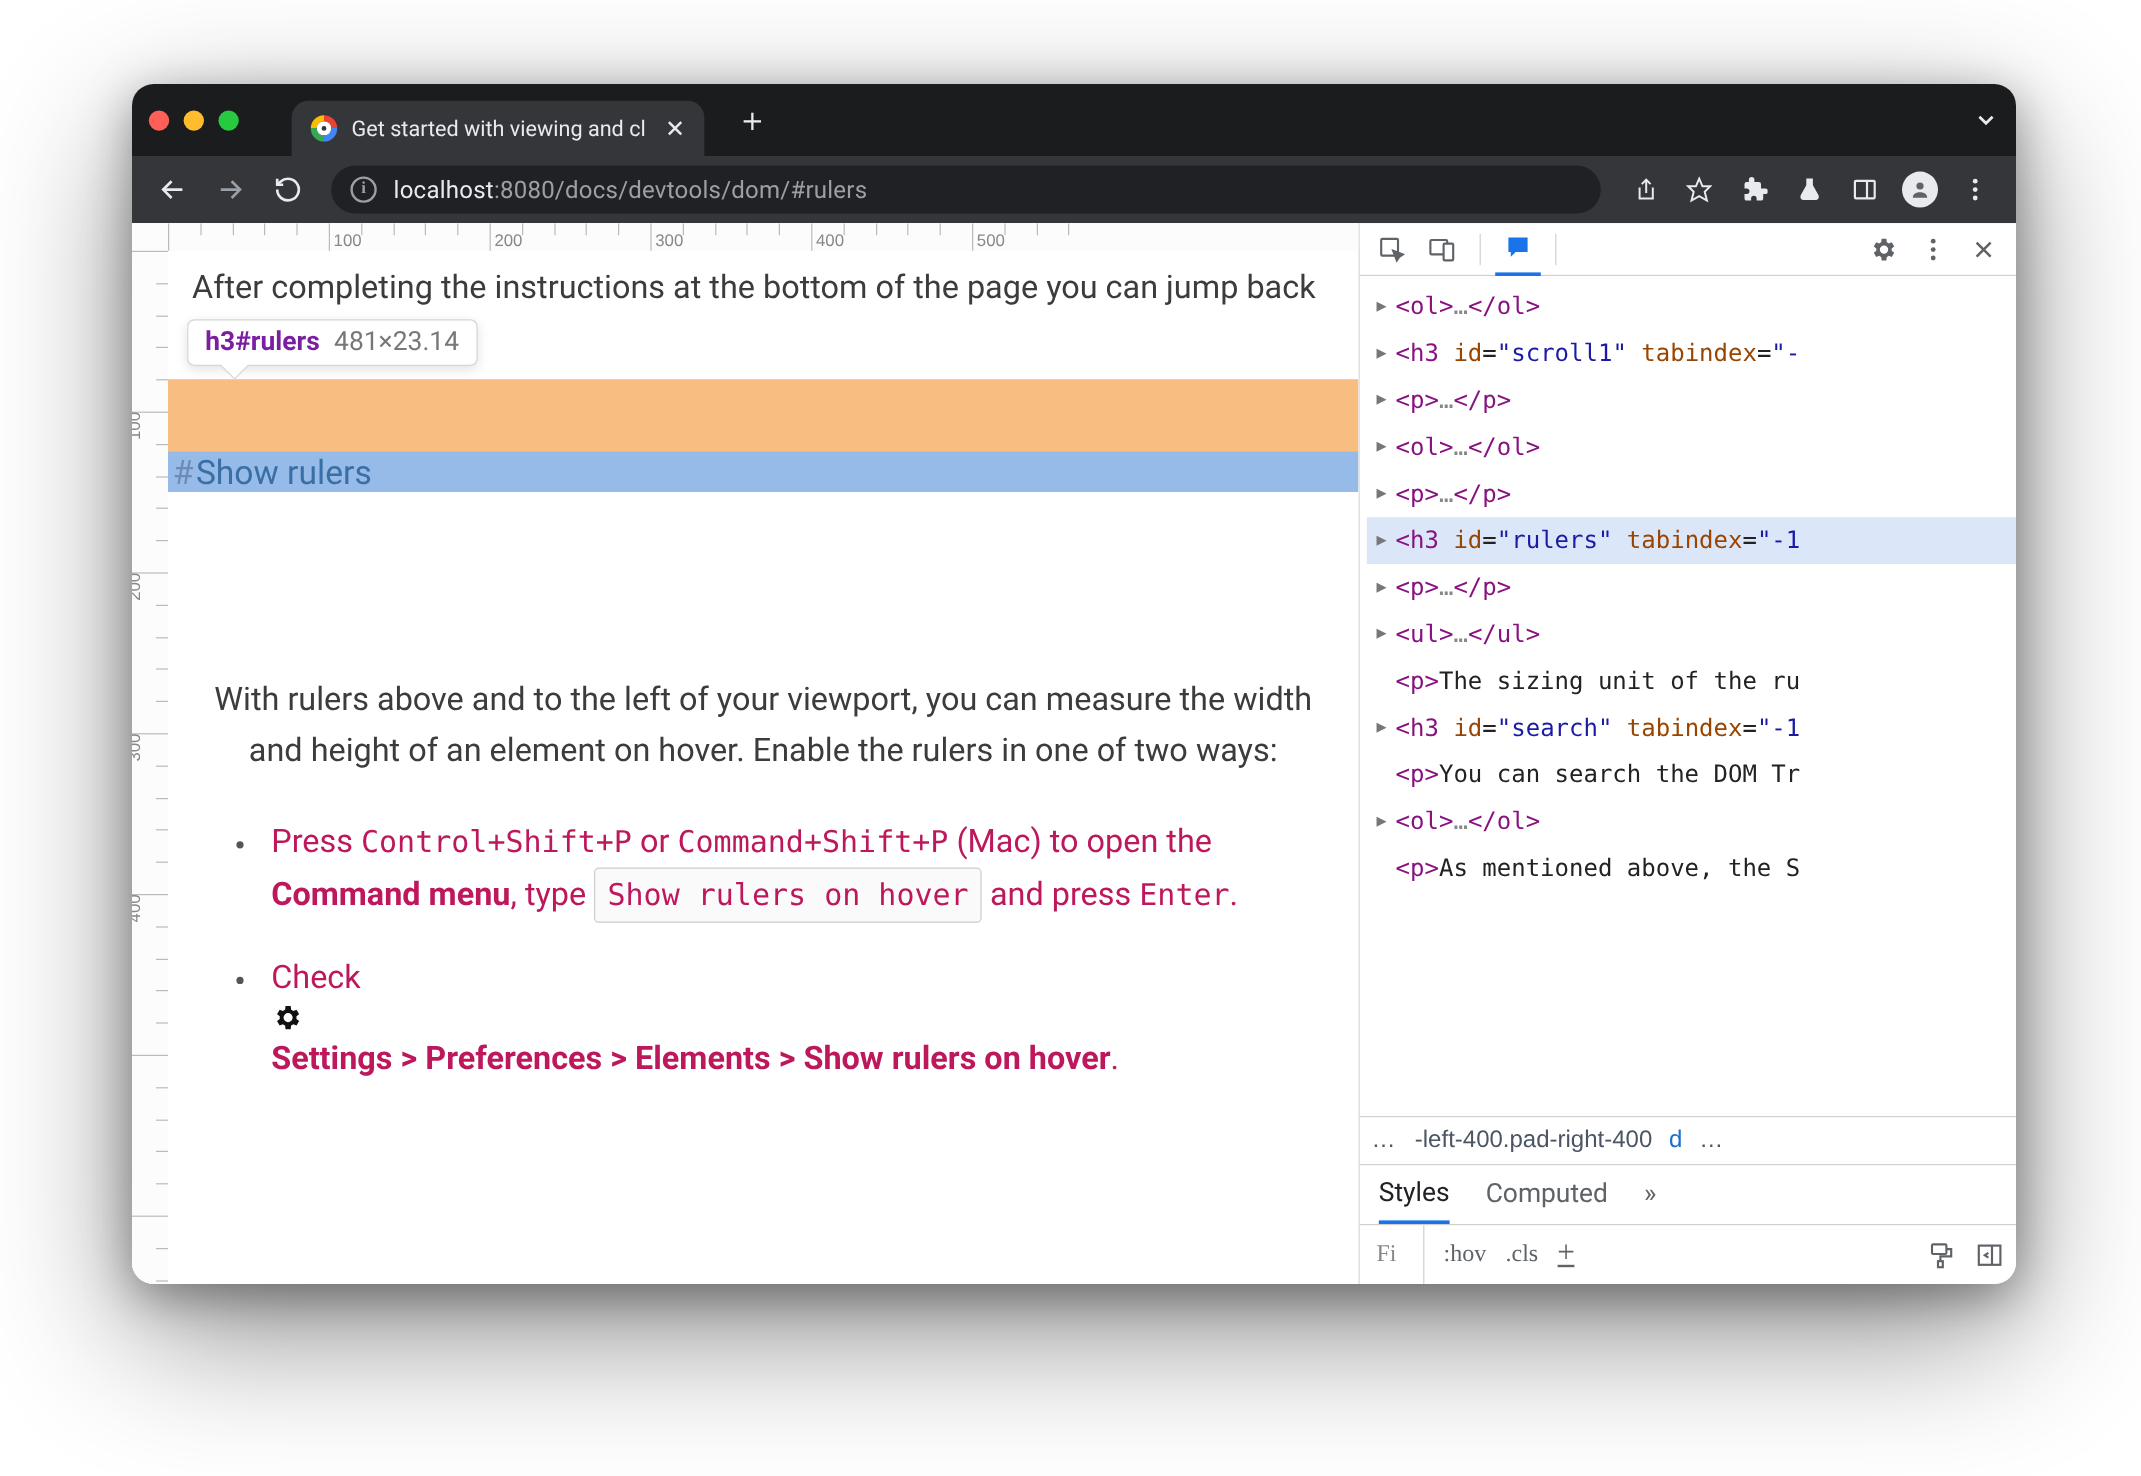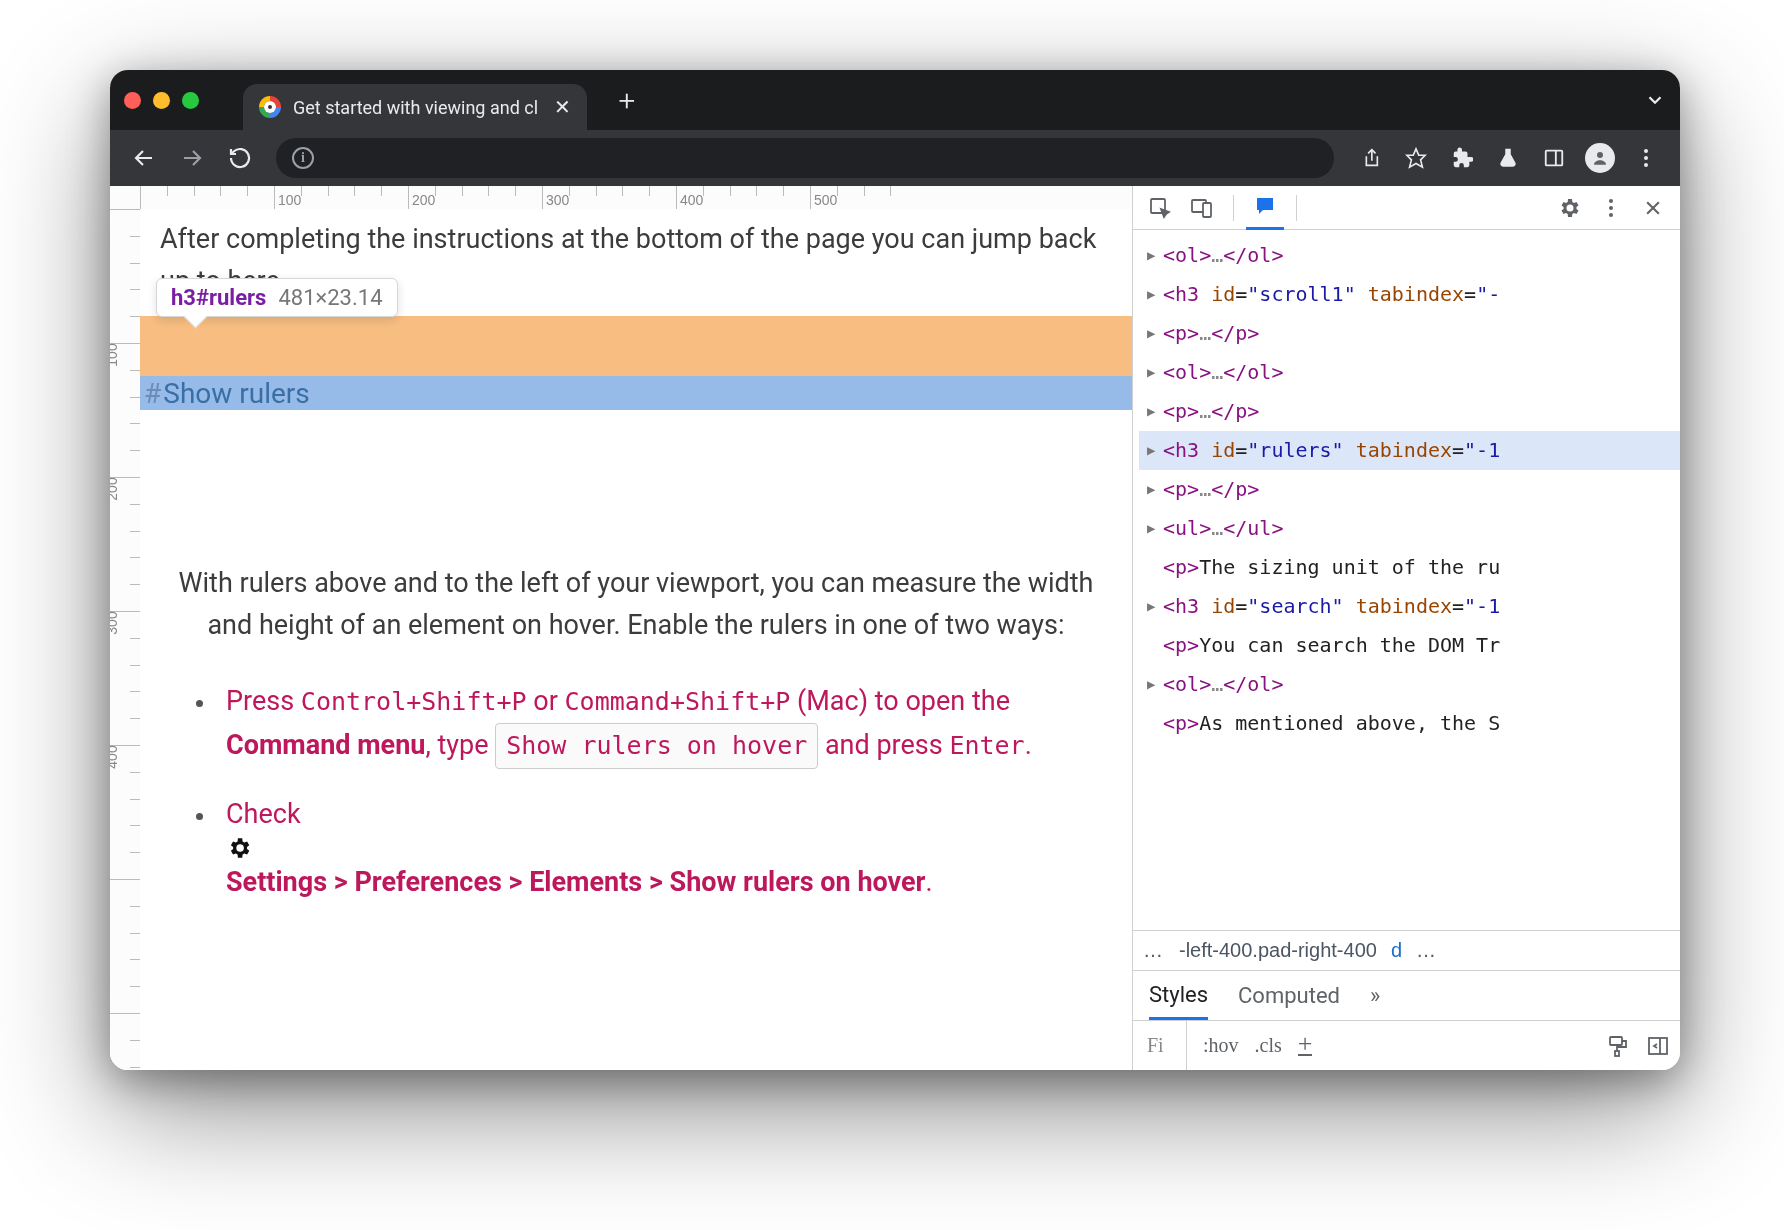--- a/index.html
+++ b/index.html
@@ -48,21 +48,21 @@
   .ruler-v .tick.major { left:0; width:30px; }
   .ruler-v .lbl { position:absolute; left:2px; transform: rotate(-90deg) translate(-50%,-8px); transform-origin:left top; font-size:14px;}
   .corner { position:absolute; left:0; top:0; width:30px; height:23px; background:#fcfcfc;  }
   
   .pgbody { position:absolute; left:30px; top:23px; right:0; bottom:0; padding: 0 20px 0 20px; }
   .p1 { font-size:27px; color:#3c3c3c; line-height:1.55; margin-top: 10px;}
   .margin-overlay { position:absolute; left:30px; top:130px; right:0; height:60px; background: rgba(246,178,107,.85); }
   .h3-overlay { position:absolute; left:30px; top:190px; right:0; height:34px; background: rgba(140,180,230,.9); display:flex; align-items:center; }
   .h3-overlay .hash { color: rgba(90,120,160,.7); font-size:28px; margin-left:4px;}
   .h3-overlay .txt { color: #3a6fa6; font-size:28px; font-weight:400; margin-left:2px;}
-  .tooltip { position:absolute; left:46px; top:92px; background:#fff; border:1px solid #d6d6d6; border-radius:6px; padding:6px 14px; box-shadow:0 3px 10px rgba(0,0,0,.12); display:flex; align-items:center; gap:12px; z-index:5;}
+  .tooltip { position:absolute; left:46px; top:80px; background:#fff; border:1px solid #d6d6d6; border-radius:6px; padding:6px 14px; box-shadow:0 3px 10px rgba(0,0,0,.12); display:flex; align-items:center; gap:12px; z-index:5;}
   .tooltip .sel { color:#7b1fa2; font-weight:700; font-size:22px;}
   .tooltip .dim { color:#777; font-size:22px;}
   .tooltip::after { content:''; position:absolute; left:30px; bottom:-9px; width:16px; height:16px; background:#fff; border-right:1px solid #d6d6d6; border-bottom:1px solid #d6d6d6; transform:rotate(45deg);}
   .p2 { font-size:27px; color:#3c3c3c; line-height:1.55; margin-top: 90px; text-align: center; }
   ul.list { margin: 34px 0 0 56px; }
   ul.list li { font-size:27px; color:#be185d; line-height:1.58; margin-bottom: 24px; padding-left:10px;}
   ul.list li::marker { color:#555; font-size:22px; }
   code.k { font-family: ui-monospace, Menlo, monospace; font-size:25px; }
   .chip { display:inline-block; border:1px solid #ccc; border-radius:4px; padding:2px 10px; font-family: ui-monospace, Menlo, monospace; font-size:25px; background:#fafafa;}
   .gearinline svg { vertical-align:-4px; }
@@ -136,20 +136,23 @@
         </svg>
     </div>
     <div class="tbtn active">
       <svg width="24" height="24" viewBox="0 0 24 24" fill="none" stroke="#e8eaed" stroke-width="2.2">
           <path d="M3 12a9 9 0 1 0 3-6.7L3 8"></path>
           <polyline points="3 3 3 8 8 8"></polyline>
         </svg>
     </div>
     <div class="url">
       <span class="info">i</span>
+      <span class="text">
+        <span>localhost</span><span class="dim">:8080</span><span class="dim">/docs/devtools/dom/#rulers</span>
+      </span>
     </div>
     <div class="righticons">
       <div class="tbtn">
         <svg width="22" height="22" viewBox="0 0 24 24" fill="none" stroke="#e8eaed" stroke-width="1.8">
             <path d="M8 10v10h12V10"></path>
             <path d="M14 3v12"></path>
             <polyline points="10 7 14 3 18 7"></polyline>
           </svg>
       </div>
       <div class="tbtn">

